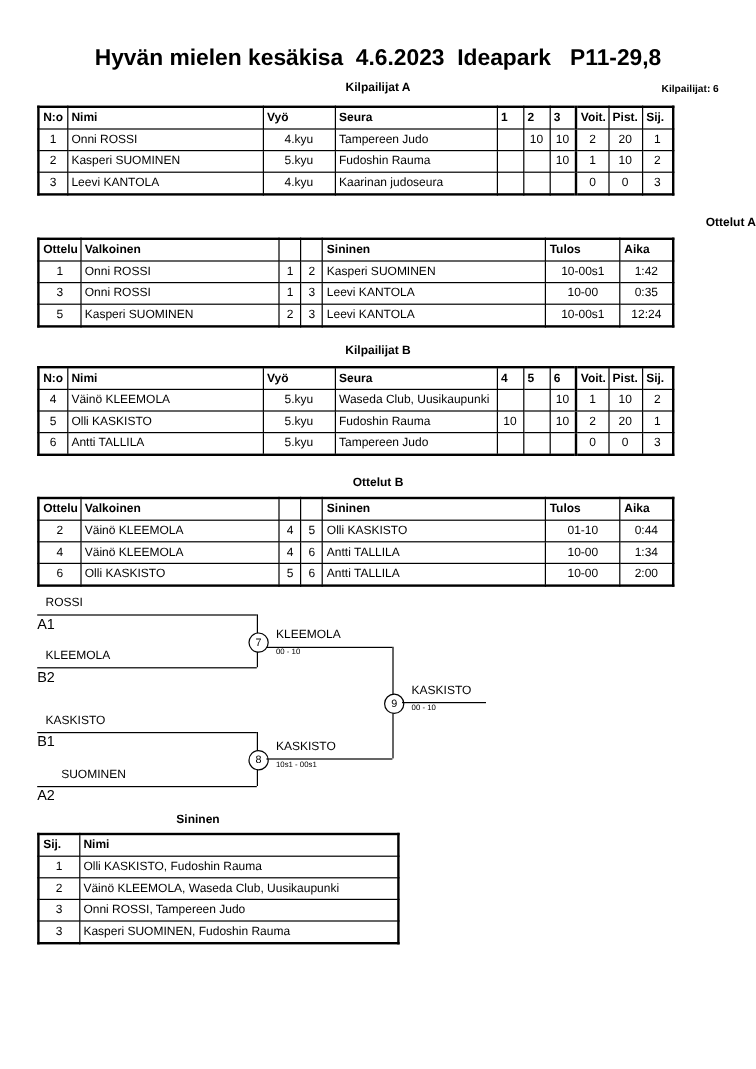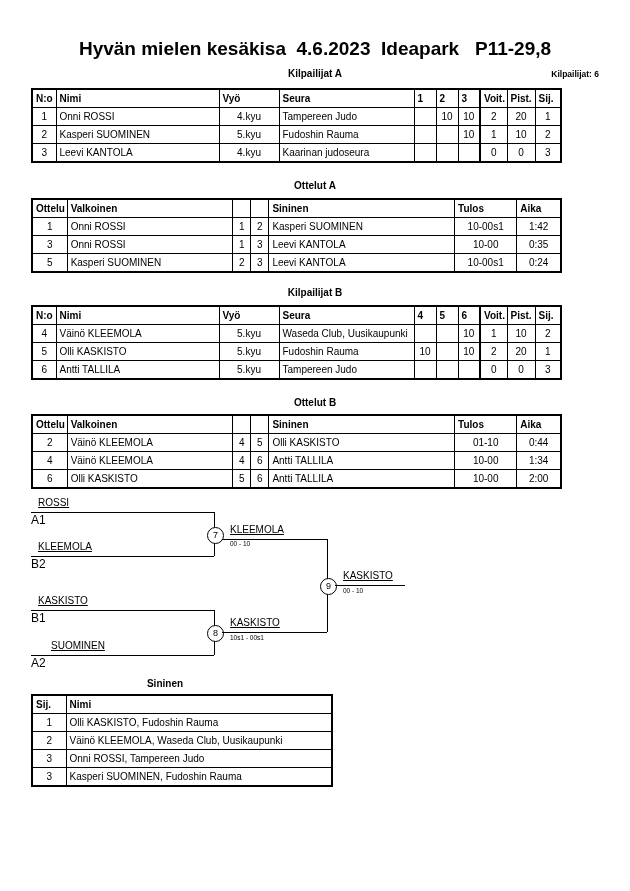--- a/index.html
+++ b/index.html
@@ -94,21 +94,20 @@
   .bk-line {
     position: absolute;
     background: #000000;
   }
   .bk-h { height: 1px; }
   .bk-v { width: 1px; }
   .bk-name {
     position: absolute;
     font-size: 10px;
     white-space: nowrap;
-    text-decoration: underline;
   }
   .bk-seed {
     position: absolute;
     font-size: 12px;
     white-space: nowrap;
   }
   .bk-score {
     position: absolute;
     font-size: 6.5px;
     white-space: nowrap;
@@ -191,21 +190,21 @@
       <td class="c"></td>
       <td class="c"></td>
       <td class="c"></td>
       <td class="c thickleft">0</td>
       <td class="c">0</td>
       <td class="c">3</td>
     </tr>
   </tbody>
 </table>
 
-<div class="section-caption" style="top:180px;">Ottelut A</div>
+<div class="section-caption" style="top:180px;text-align:right;">Ottelut A</div>
 <table class="grid match-tbl" style="left:31px; top:198px;">
   <colgroup>
     <col style="width:35px">
       <col style="width:165px">
     <col style="width:18px">
       <col style="width:18px">
     <col style="width:185px">
       <col style="width:62px">
       <col style="width:44px">
   </colgroup>
@@ -239,21 +238,21 @@
       <td class="c">10-00</td>
       <td class="c">0:35</td>
     </tr>
     <tr>
       <td class="c">5</td>
       <td class="l">Kasperi SUOMINEN</td>
       <td class="c">2</td>
       <td class="c">3</td>
       <td class="l">Leevi KANTOLA</td>
       <td class="c">10-00s1</td>
-      <td class="c">0:24</td>
+      <td class="c">12:24</td>
     </tr>
   </tbody>
 </table>
 
 <div class="section-caption" style="top:287px;">Kilpailijat B</div>
 <table class="grid pool-tbl" style="left:31px; top:305px;">
   <colgroup>
     <col style="width:24px">
       <col style="width:163px">
       <col style="width:60px">

